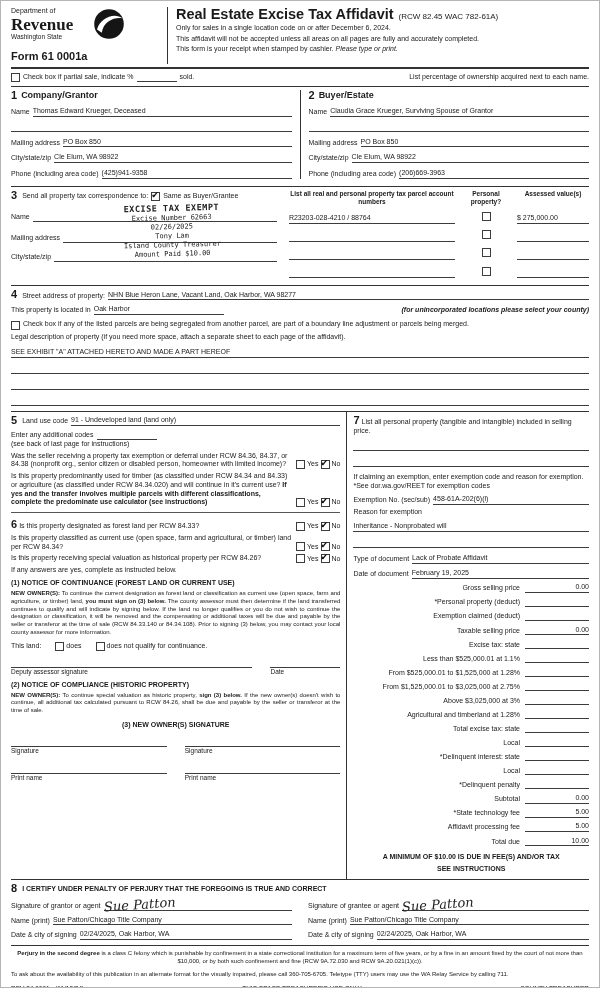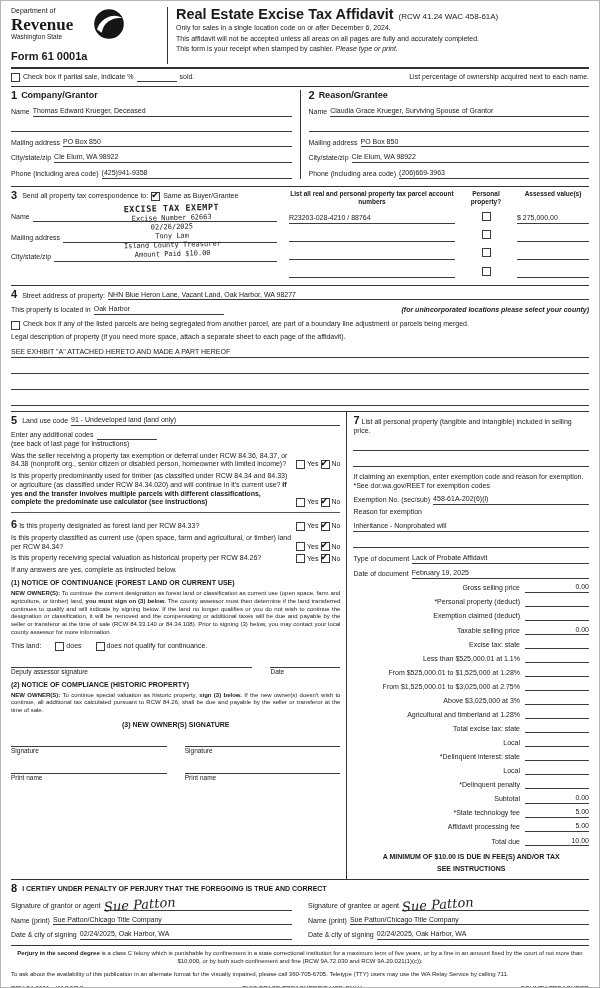--- a/index.html
+++ b/index.html
@@ -90,21 +90,21 @@
         <svg width="32" height="32" viewBox="0 0 40 40">
           <circle cx="20" cy="20" r="18.5" fill="#151515"></circle>
           <path d="M5 27 C9 12, 27 5, 37 13 C28 11, 13 16, 11 31 Z" fill="#fff"></path>
         </svg>
       </div>
       <div class="form-no">Form 61 0001a</div>
     </div>
     <div class="h-right">
       <div>
         <span class="main-title">Real Estate Excise Tax Affidavit</span>
-        <span class="title-code">(RCW 41.24 WAC 458-61A)</span>
+        <span class="title-code">(RCW 82.45 WAC 782-61A)</span>
       </div>
       <div class="instr">Only for sales in a single location code on or after December 6, 2024.</div>
       <div class="instr">This affidavit will not be accepted unless all areas on all pages are fully and accurately completed.</div>
       <div class="instr"><span>This form is your receipt when stamped by cashier. </span><span class="it">Please type or print.</span></div>
     </div>
   </div>
 
   <div class="partial-row">
     <span class="cb"></span>
     <span>Check box if partial sale, indicate %</span>
@@ -135,21 +135,21 @@
           <span class="fld g">Cle Elum, WA 98922</span>
         </div>
       <div class="frow">
           <span>Phone (including area code)</span>
           <span class="fld g">(425)941-9358</span>
         </div>
     </div>
     <div class="col">
       <div class="sec-head">
           <span class="sec-num">2</span>
-          <span>Reason/Grantee</span>
+          <span>Buyer/Estate</span>
         </div>
       <div class="frow">
           <span>Name</span>
           <span class="fld g">Claudia Grace Krueger, Surviving Spouse of Grantor</span>
         </div>
       <div class="frow">
           <span class="fld g"></span>
         </div>
       <div class="frow">
           <span>Mailing address</span>

